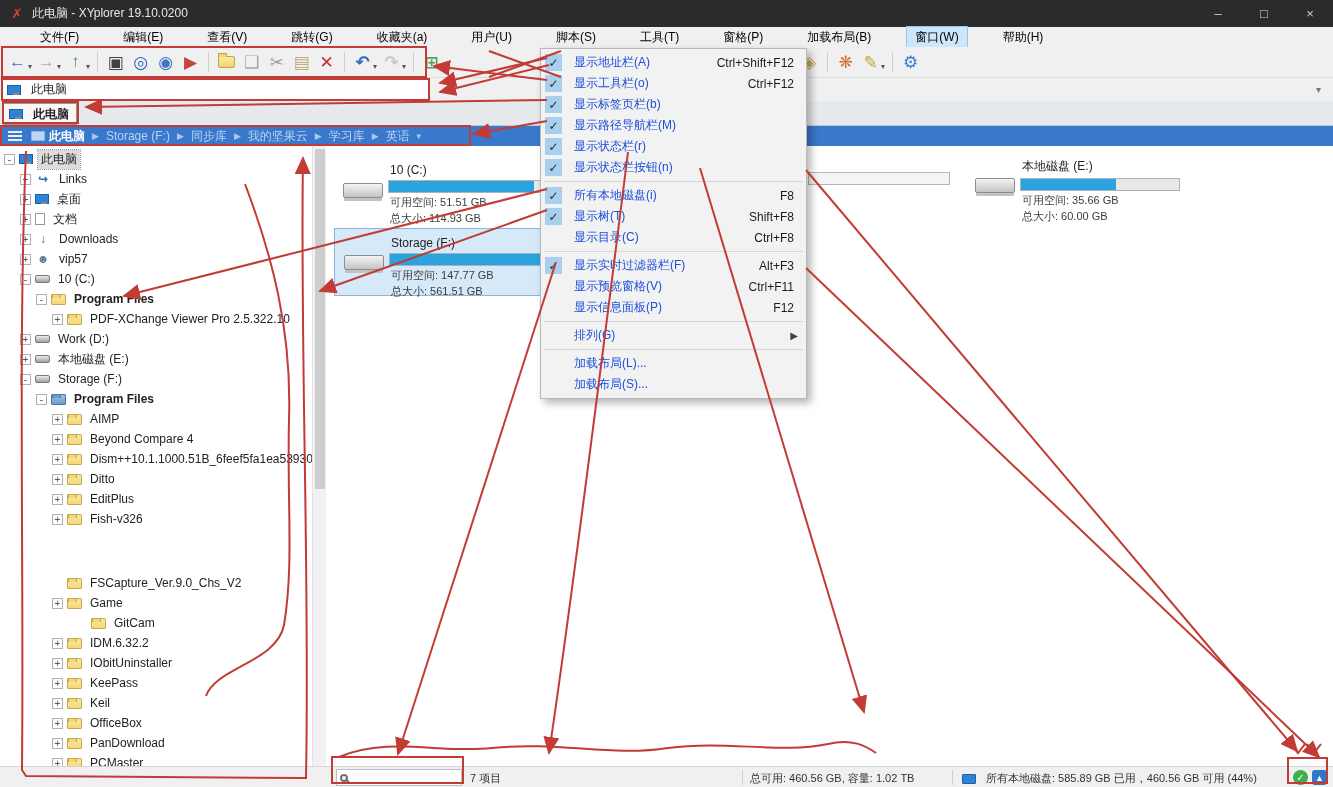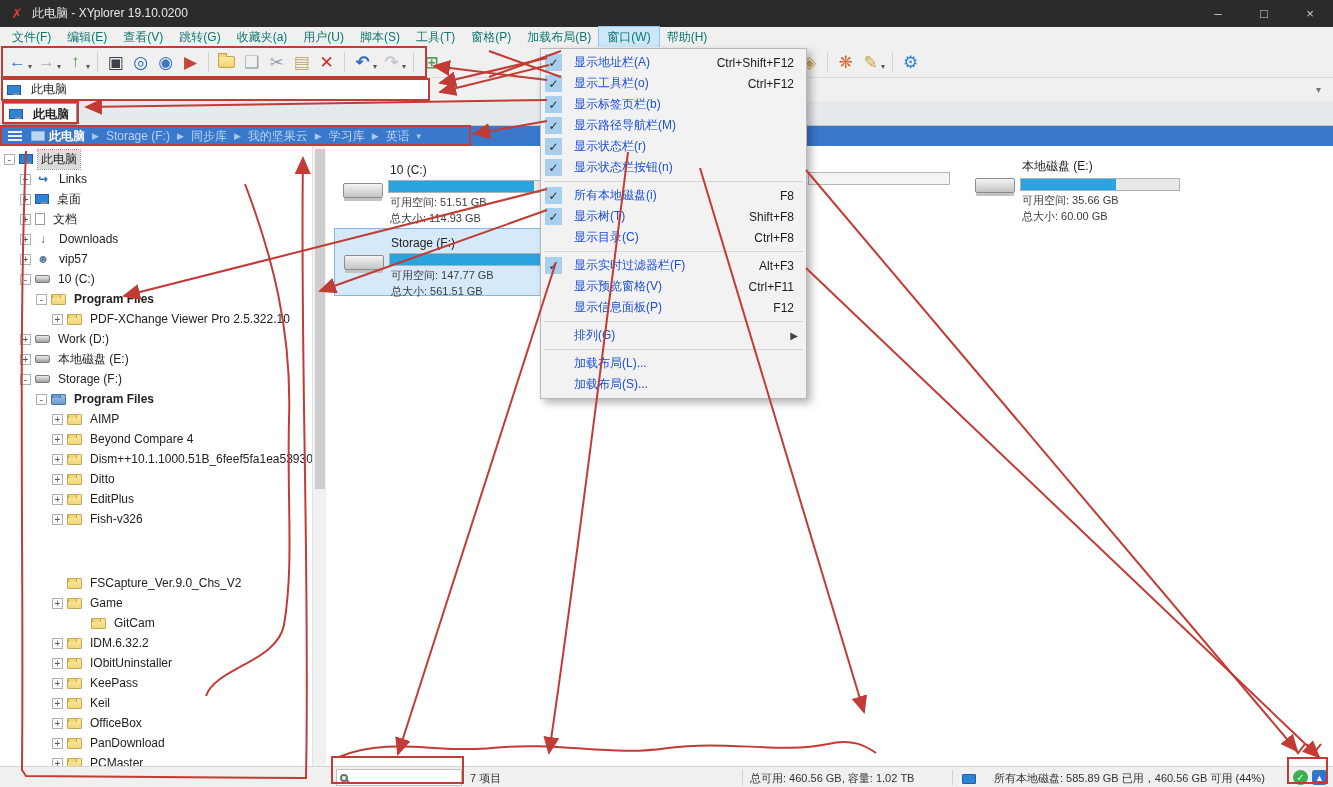--- a/index.html
+++ b/index.html
@@ -13,21 +13,21 @@
   .appicon{width:16px;height:16px;margin:0 7px 0 9px;color:#e0412f;font-weight:bold;font-size:13px;
            display:flex;align-items:center;justify-content:center;}
   .wtitle{font-size:12px;color:#e8e8e8;}
   .wbtns{margin-left:auto;display:flex;height:100%;}
   .wbtn{width:46px;height:100%;display:flex;align-items:center;justify-content:center;
         color:#cfcfcf;font-size:13px;}
 
   
   .menubar{position:absolute;left:0;top:27px;width:100%;height:20px;background:#f0f0f0;
            display:flex;align-items:center;padding-left:4px;}
-  .mb-item{padding:2px 8px;color:#0f766e;}
+  .mb-item{padding:2px 8px;color:#000000;margin-left:28px;}
   .mb-item.active{background:#cde6fa;outline:1px solid #92c6ee;}
 
   
   .toolbar{position:absolute;left:0;top:47px;width:100%;height:31px;background:#f0f0f0;
            border-bottom:1px solid #dcdcdc;display:flex;align-items:center;padding-left:5px;}
   .tb-wrap{display:flex;align-items:center;}
   .tb{width:25px;height:25px;border:none;background:transparent;display:flex;align-items:center;
       justify-content:center;font-size:17px;font-weight:bold;padding:0;font-family:inherit;}
   .dd{font-size:8px;color:#555;margin:8px 2px 0 -2px;}
   .tsep{width:1px;height:20px;background:#cfcfcf;margin:0 5px;}
@@ -118,21 +118,21 @@
   
   .statusbar{position:absolute;left:0;bottom:0;width:100%;height:21px;background:#f0f0f0;
              border-top:1px solid #d5d5d5;font-size:11px;color:#333;}
   .filterbox{position:absolute;left:336px;top:2px;width:126px;height:17px;background:#fff;
              border:1px solid #c0c0c0;display:flex;align-items:center;padding-left:3px;}
   .mag{width:8px;height:8px;border:2px solid #6f6f6f;border-radius:50%;position:relative;}
   .mag::after{content:"";position:absolute;width:5px;height:2px;background:#6f6f6f;
               transform:rotate(45deg);right:-4px;bottom:-2px;}
   .st-count{position:absolute;left:470px;top:4px;}
   .st-cap{position:absolute;left:750px;top:4px;}
-  .st-disks{position:absolute;left:962px;top:4px;display:flex;align-items:center;gap:18px;}
+  .st-disks{position:absolute;left:962px;top:4px;display:flex;align-items:center;gap:10px;}
   .spc{width:14px;height:10px;background:#2f83d6;border:1px solid #1f5fa5;border-radius:1px;}
   .st-sep{position:absolute;top:3px;width:1px;height:15px;background:#d0d0d0;}
   .st-icons{position:absolute;right:6px;top:3px;display:flex;gap:4px;}
   .st-ok{width:15px;height:15px;border-radius:50%;background:#3daf4c;color:#fff;font-size:10px;
          display:flex;align-items:center;justify-content:center;font-weight:bold;}
   .st-up{width:15px;height:15px;border-radius:3px;background:#2f78c8;color:#fff;font-size:9px;
          display:flex;align-items:center;justify-content:center;font-weight:bold;}
 
   
   .anno{position:absolute;left:0;top:0;z-index:50;pointer-events:none;}

